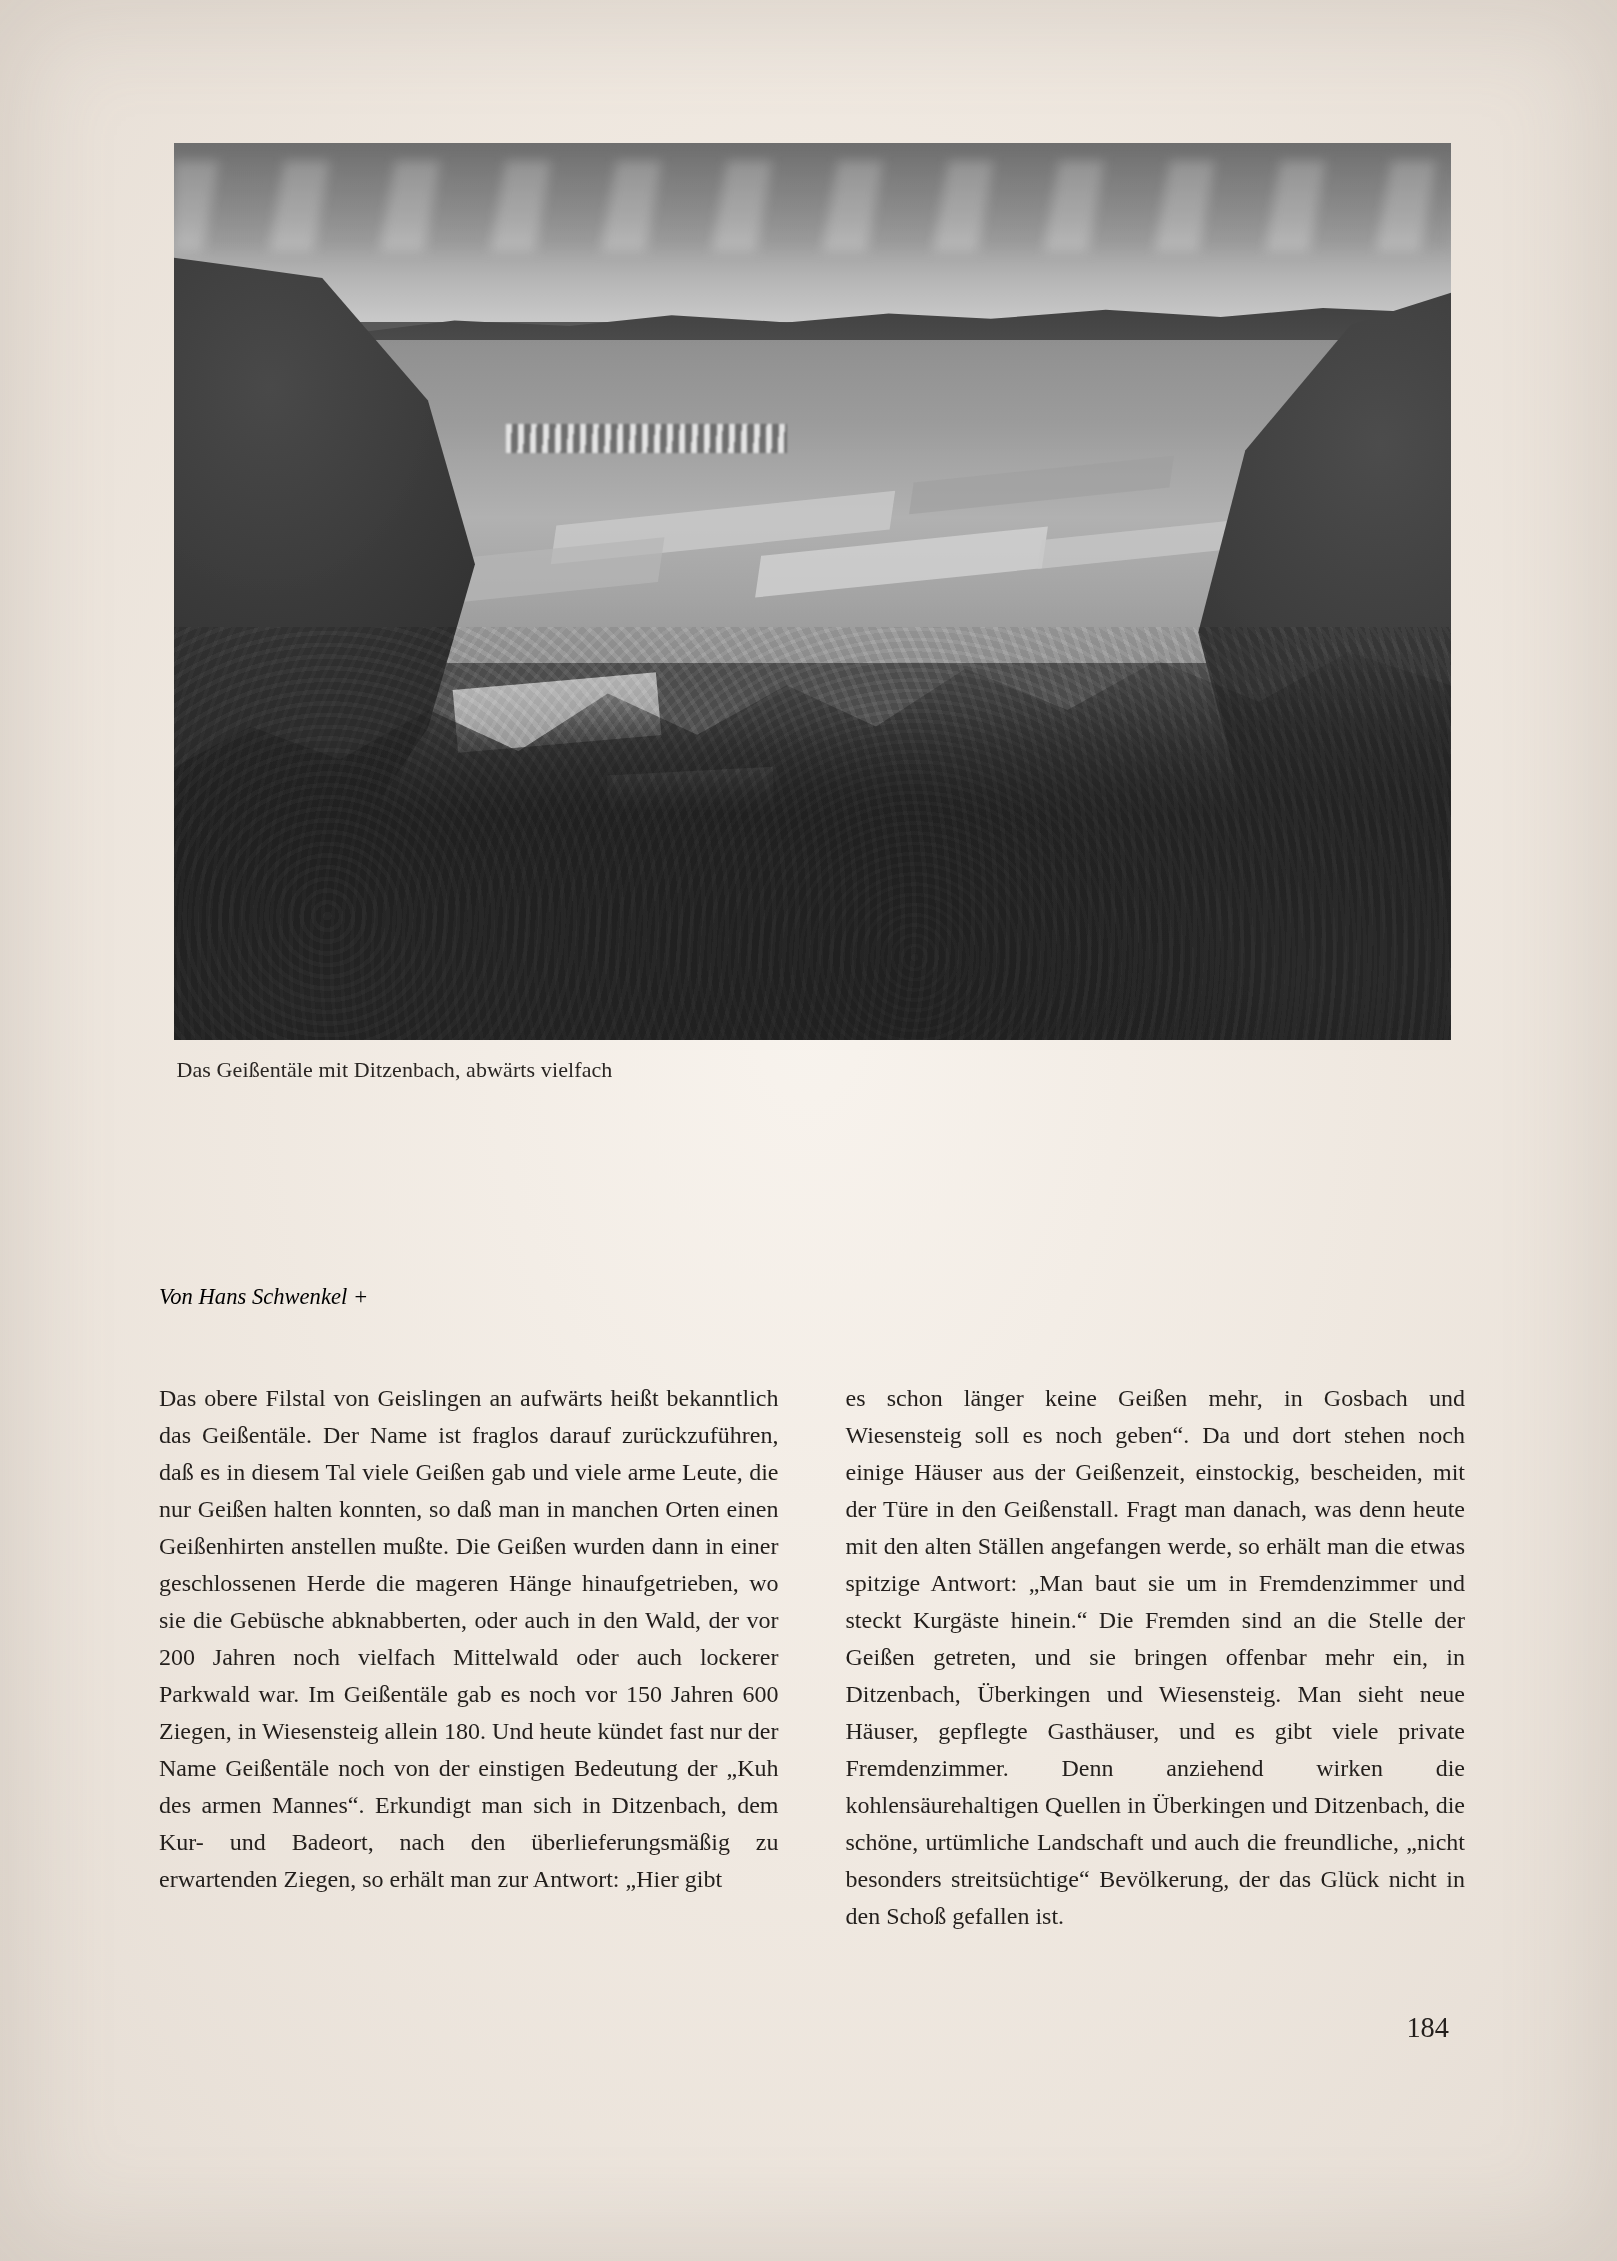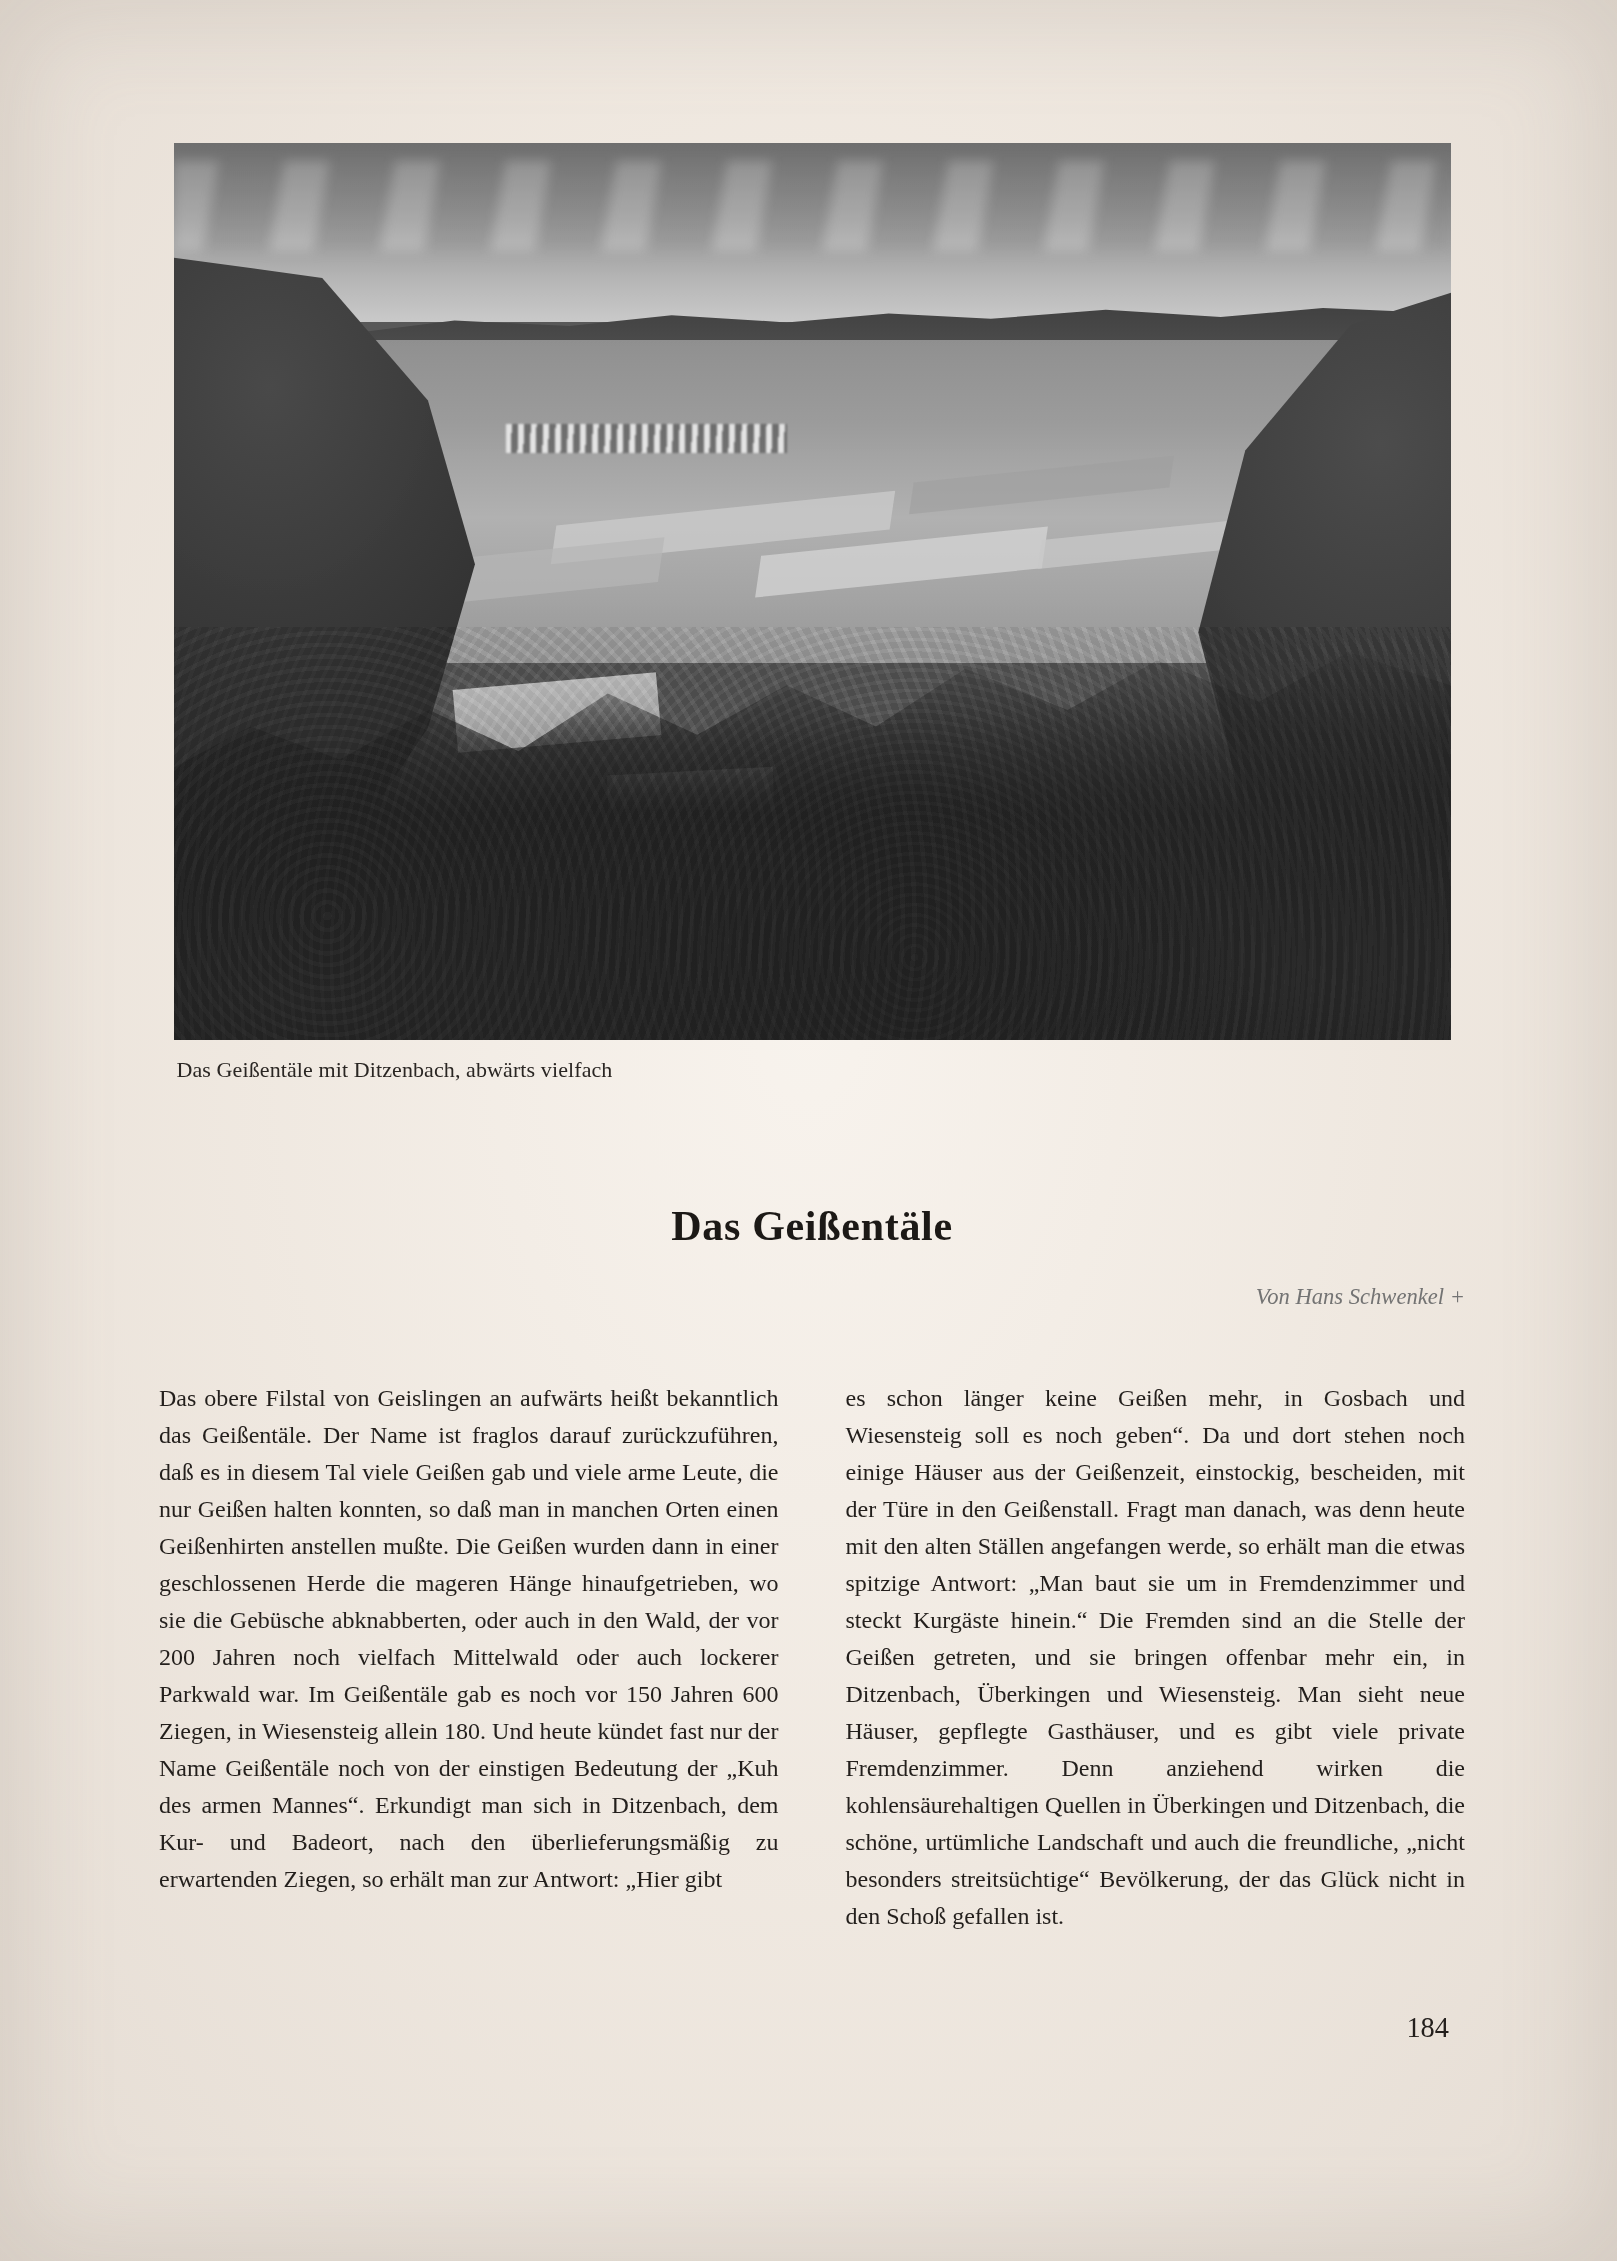--- a/index.html
+++ b/index.html
@@ -161,24 +161,24 @@
     text-align: center;
     font-size: 42px;
     letter-spacing: 0.7px;
     color: #1c1916;
   }
   .byline {
     position: absolute;
     left: 0;
     top: 1284px;
     width: 1306px;
-    text-align: right;
+    text-align: left;
     font-style: italic;
     font-size: 22.6px;
-    color: #737373;
+    color: #000000;
   }
 
   
   .columns {
     position: absolute;
     left: 0;
     top: 1380px;
     width: 1306px;
     display: flex;
     gap: 67px;
@@ -225,21 +225,20 @@
         <div class="hill-right"></div>
         <div class="clearing" style="left:22%; top:60%; width:16%; height:7%; transform:rotate(-5deg);"></div>
         <div class="clearing" style="left:34%; top:70%; width:13%; height:6%; transform:rotate(-3deg);"></div>
         <div class="forest"></div>
         <div class="forest-tex"></div>
       </div>
     </div>
 
     <div class="caption">Das Geißentäle mit Ditzenbach, abwärts vielfach</div>
 
-    <h1 class="title">Das Geißentäle</h1>
     <div class="byline">Von Hans Schwenkel +</div>
 
     <div class="columns">
       <div class="col">
         <p>Das obere Filstal von Geislingen an aufwärts heißt bekanntlich das Geißentäle. Der Name ist fraglos darauf zurückzuführen, daß es in diesem Tal viele Geißen gab und viele arme Leute, die nur Geißen halten konnten, so daß man in manchen Orten einen Geißenhirten anstellen mußte. Die Geißen wurden dann in einer geschlossenen Herde die mageren Hänge hinaufgetrieben, wo sie die Gebüsche abknabberten, oder auch in den Wald, der vor 200 Jahren noch vielfach Mittelwald oder auch lockerer Parkwald war. Im Geißentäle gab es noch vor 150 Jahren 600 Ziegen, in Wiesensteig allein 180. Und heute kündet fast nur der Name Geißentäle noch von der einstigen Bedeutung der „Kuh des armen Mannes“. Erkundigt man sich in Ditzenbach, dem Kur- und Badeort, nach den überlieferungsmäßig zu erwartenden Ziegen, so erhält man zur Antwort: „Hier gibt</p>
       </div>
       <div class="col">
         <p>es schon länger keine Geißen mehr, in Gosbach und Wiesensteig soll es noch geben“. Da und dort stehen noch einige Häuser aus der Geißenzeit, einstockig, bescheiden, mit der Türe in den Geißenstall. Fragt man danach, was denn heute mit den alten Ställen angefangen werde, so erhält man die etwas spitzige Antwort: „Man baut sie um in Fremdenzimmer und steckt Kurgäste hinein.“ Die Fremden sind an die Stelle der Geißen getreten, und sie bringen offenbar mehr ein, in Ditzenbach, Überkingen und Wiesensteig. Man sieht neue Häuser, gepflegte Gasthäuser, und es gibt viele private Fremdenzimmer. Denn anziehend wirken die kohlensäurehaltigen Quellen in Überkingen und Ditzenbach, die schöne, urtümliche Landschaft und auch die freundliche, „nicht besonders streitsüchtige“ Bevölkerung, der das Glück nicht in den Schoß gefallen ist.</p>
       </div>
     </div>

